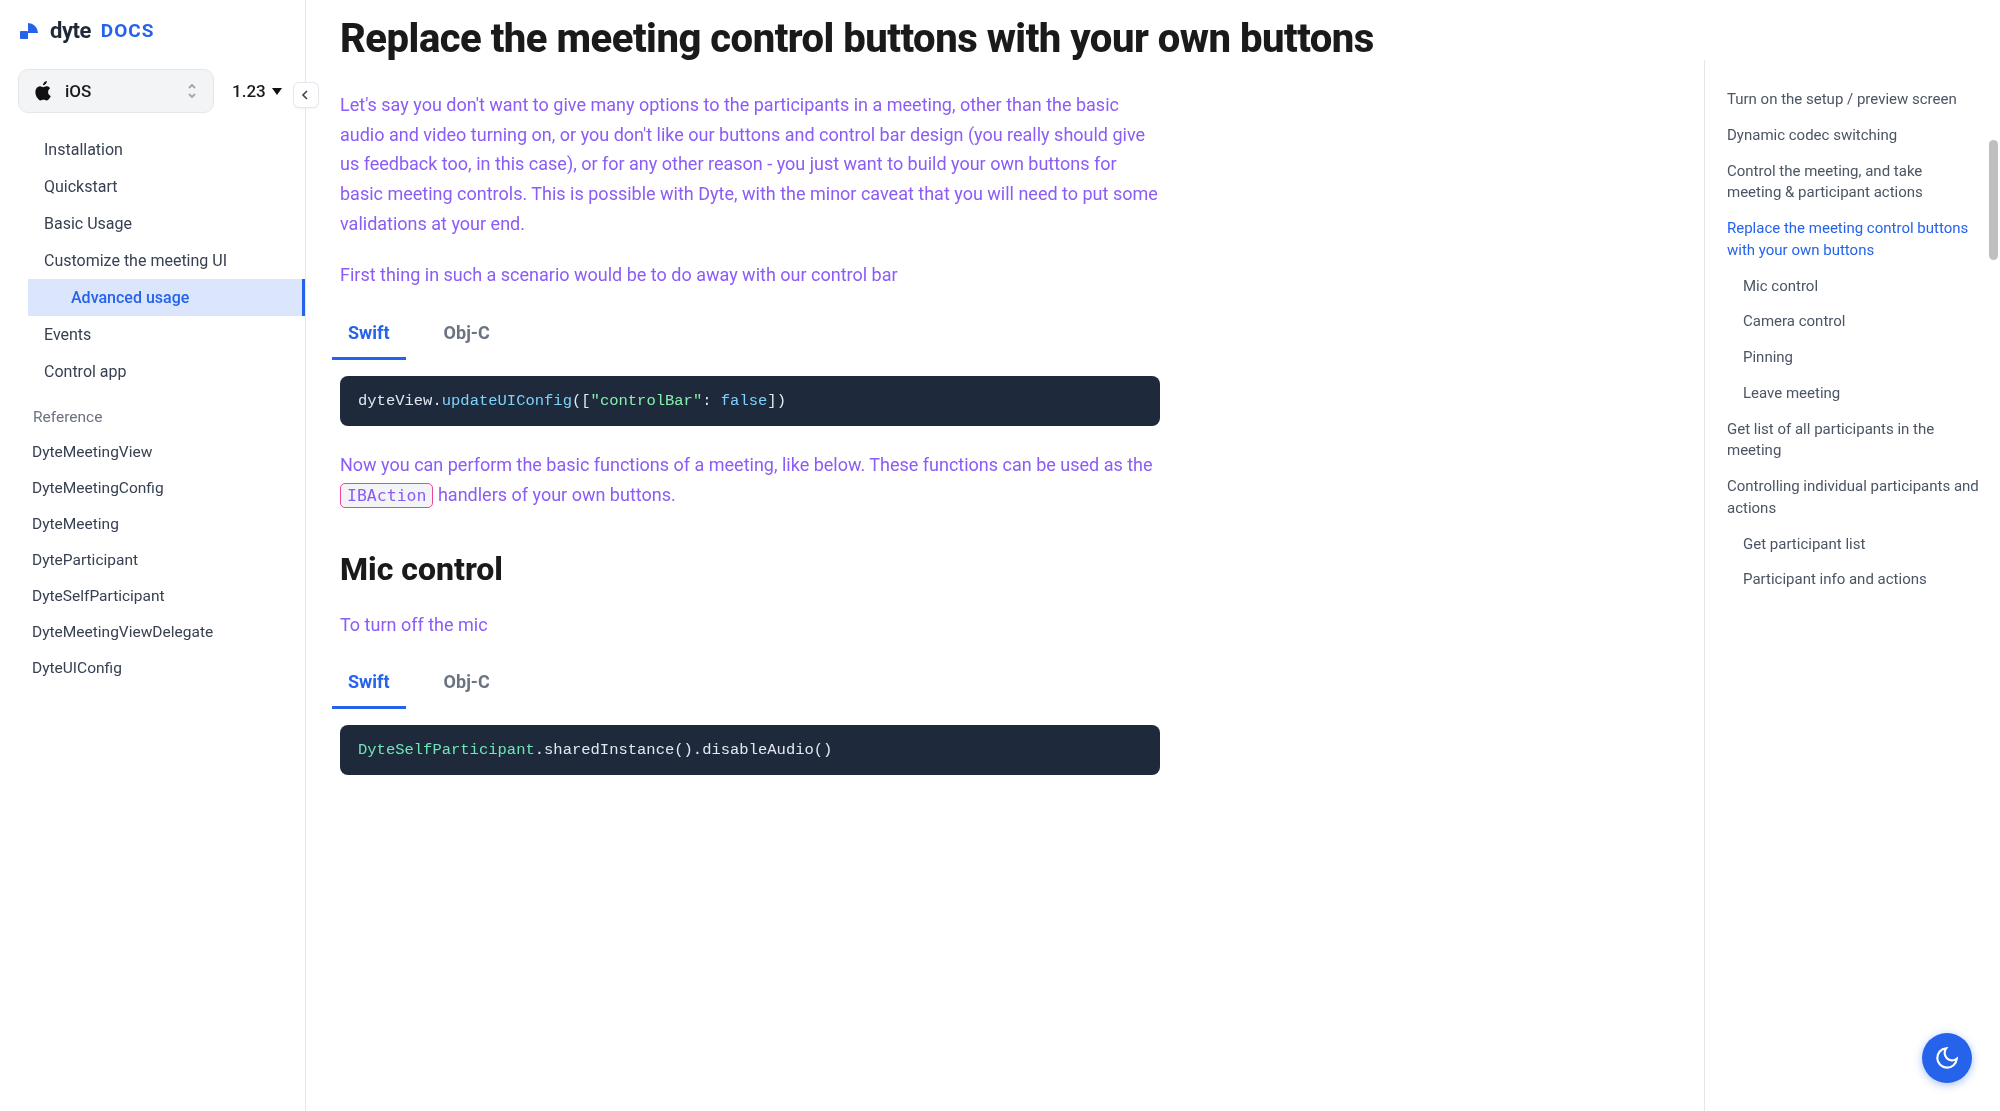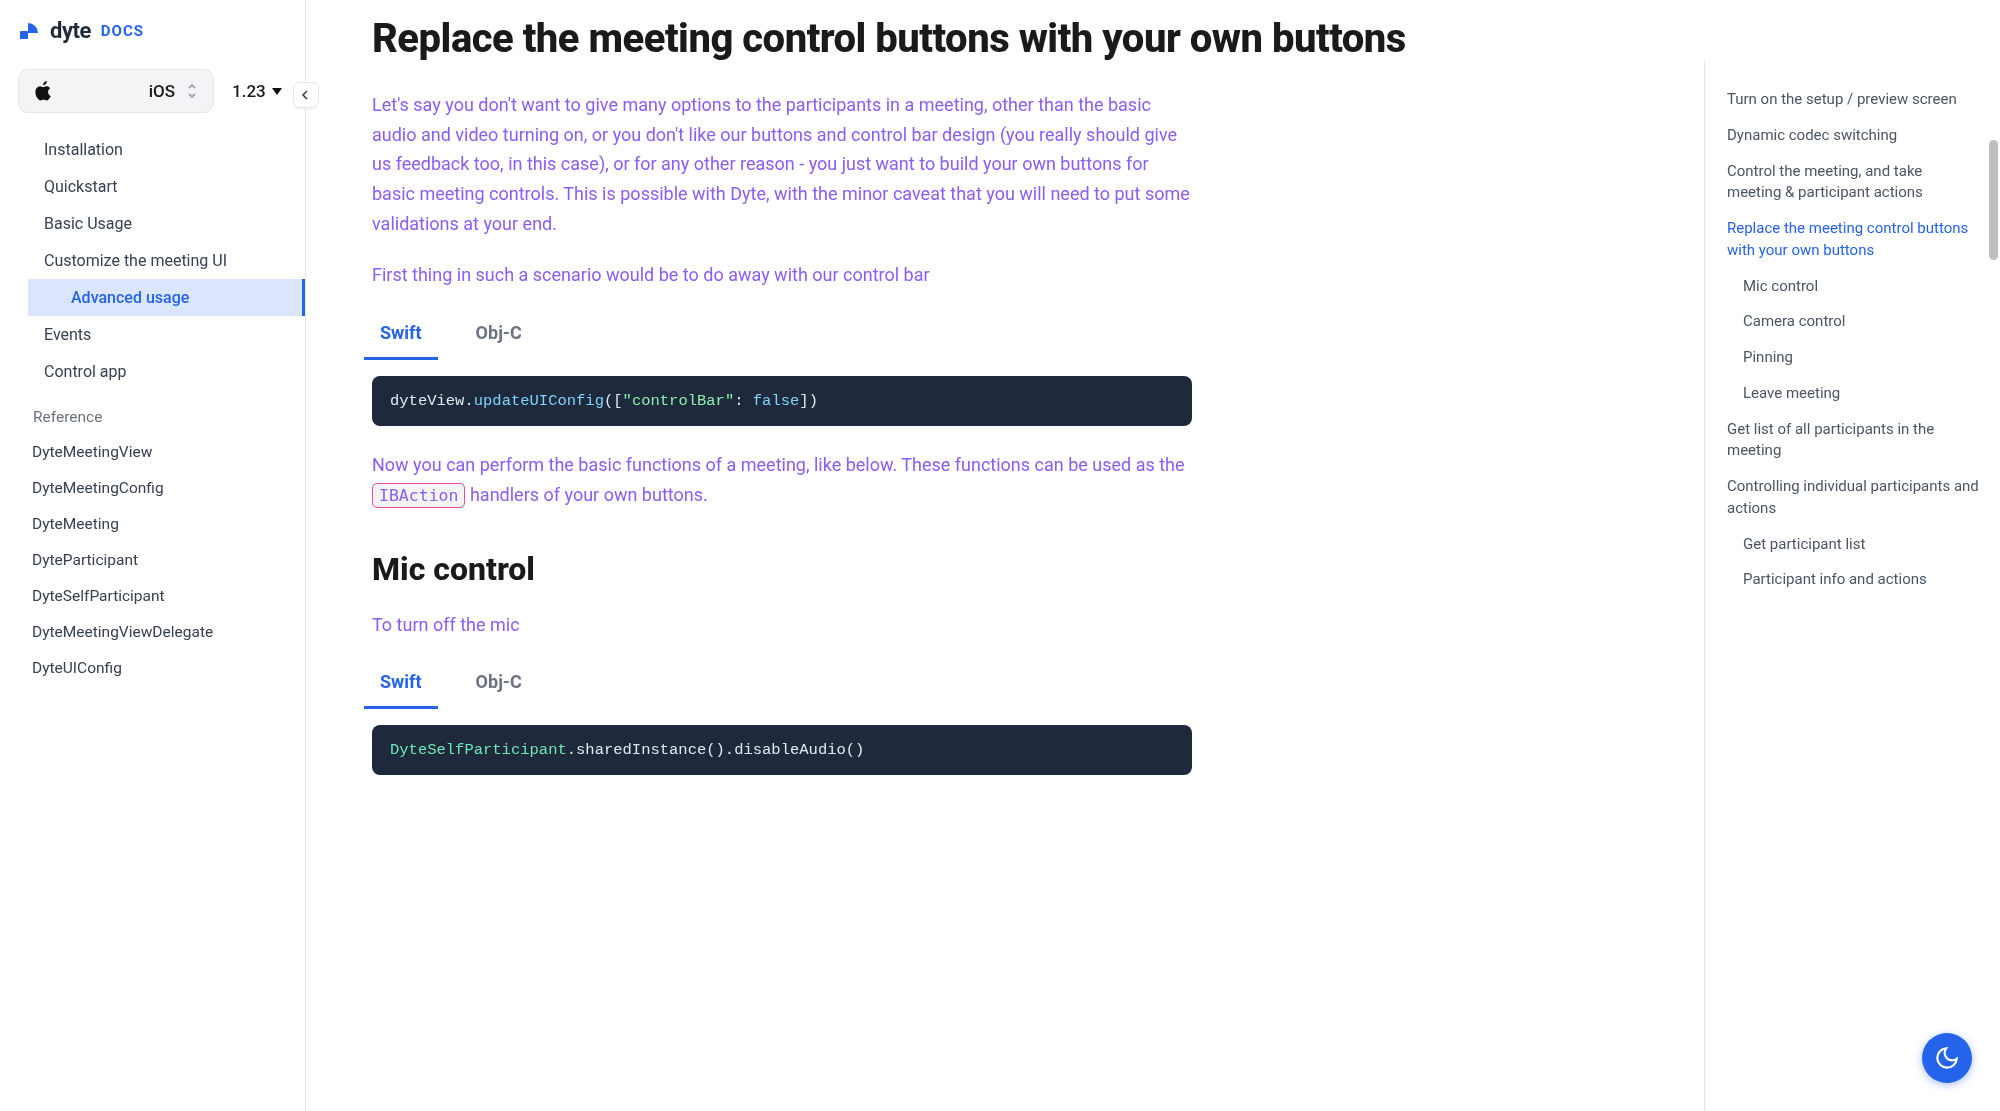--- a/index.html
+++ b/index.html
@@ -6,21 +6,20 @@
 body {
   font-family: -apple-system, BlinkMacSystemFont, "Segoe UI", Roboto, Helvetica, Arial, sans-serif;
   color: #1a1a1a;
   background: #fff;
   overflow: hidden;
 }
 .layout {
   display: flex;
   height: 100vh;
   width: 100vw;
-  gap: 32px;
 }
 
 
 .sidebar {
   width: 306px;
   border-right: 1px solid #e5e7eb;
   display: flex;
   flex-direction: column;
   background: #fff;
   position: relative;
@@ -34,32 +33,31 @@
 .logo-mark {
   width: 24px; height: 24px;
 }
 .logo-text {
   font-size: 22px;
   font-weight: 700;
   color: #1f2937;
   letter-spacing: -0.5px;
 }
 .logo-docs {
-  font-size: 15px;
+  font-size: 19px;
   font-weight: 700;
   color: #2563eb;
   letter-spacing: 1px;
   margin-left: 2px;
 }
 .sidebar-selectors {
   display: flex;
   align-items: center;
   gap: 18px;
   padding: 16px 18px 18px 18px;
-  text-align: right;
 }
 .platform-select {
   display: flex;
   align-items: center;
   gap: 10px;
   background: #f3f4f6;
   border: 1px solid #e5e7eb;
   border-radius: 10px;
   padding: 10px 14px;
   width: 196px;

